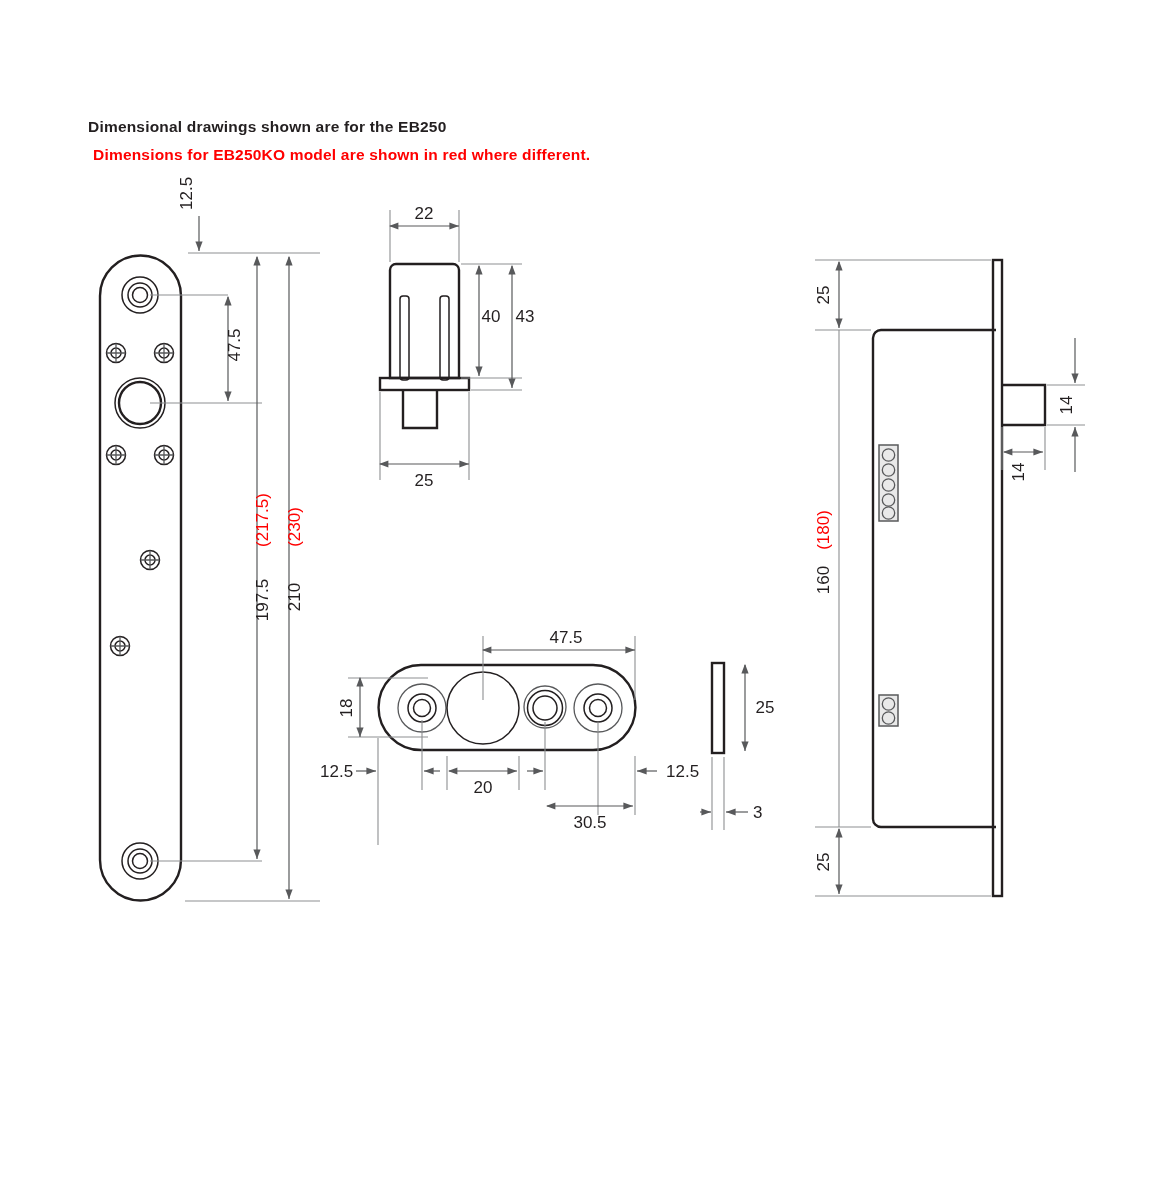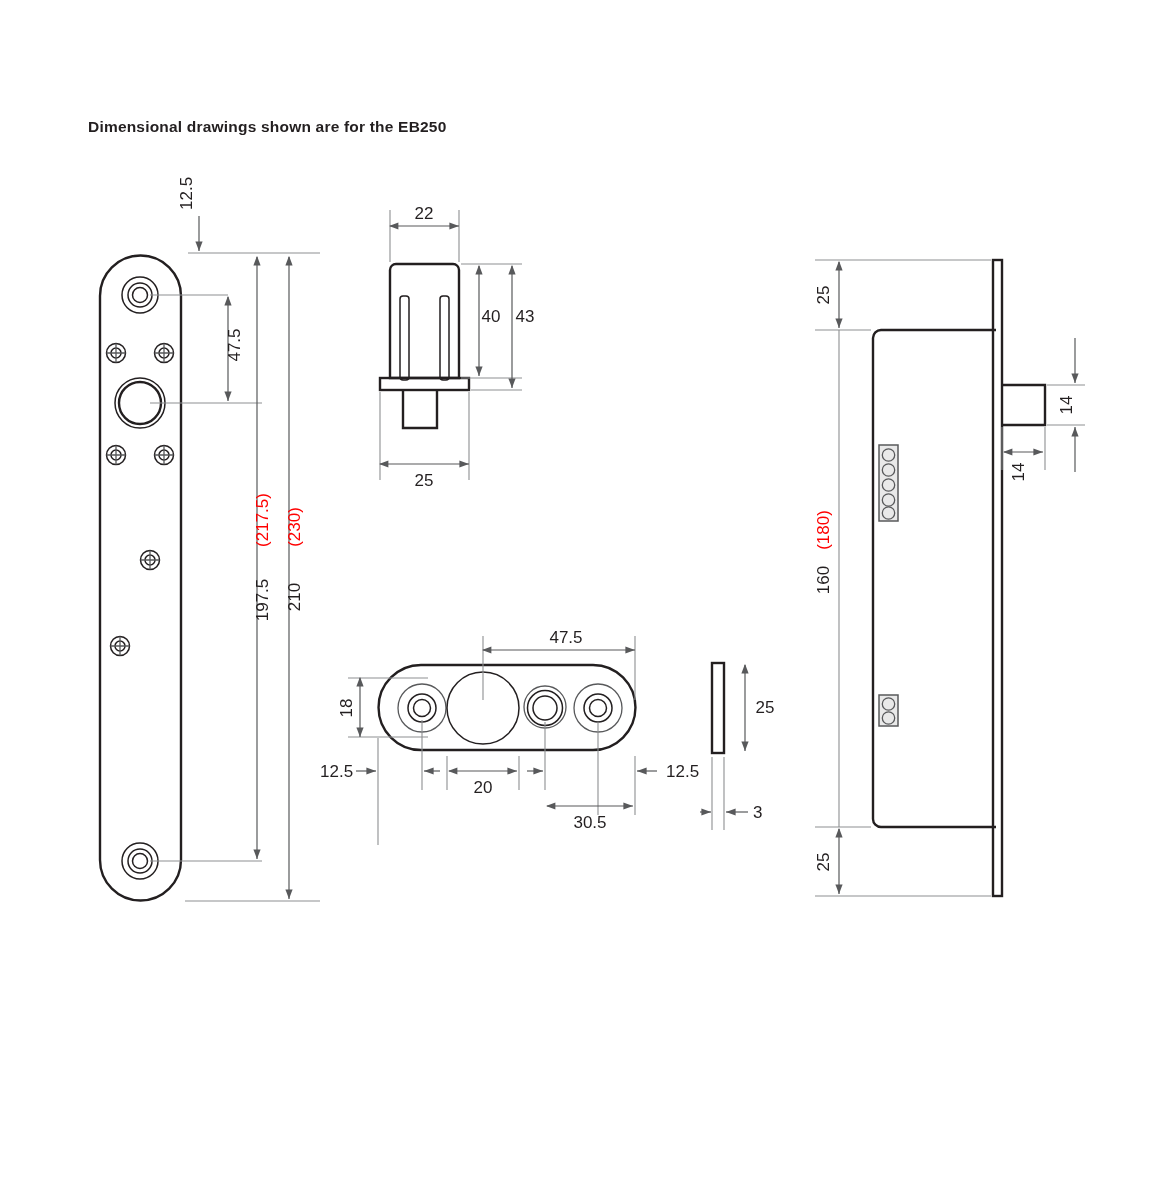--- a/index.html
+++ b/index.html
@@ -18,20 +18,21 @@
   text{font-family:"Liberation Sans","DejaVu Sans",sans-serif;fill:#231f20;}
   .dim{font-size:17px;}
   .dimred{font-size:17px;fill:#ff0000;}
 </style>
 </head>
 <body>
 
 <div id="sheet">
 
   <div class="hdr" id="hdr-line1">Dimensional drawings shown are for the EB250</div>
+  <div class="hdr" id="hdr-line2">Dimensions for EB250KO model are shown in red where different.</div>
 
   <svg width="1170" height="1179" viewBox="0 0 1170 1179">
     <defs>
       <marker id="ah" markerWidth="9" markerHeight="9" refX="8" refY="3" orient="auto" markerUnits="strokeWidth">
         <path d="M0,0 L8,3 L0,6 z" fill="#58595b"></path>
       </marker>
       <marker id="ahs" markerWidth="9" markerHeight="9" refX="1" refY="3" orient="auto" markerUnits="strokeWidth">
         <path d="M8,0 L0,3 L8,6 z" fill="#58595b"></path>
       </marker>
       <style>

